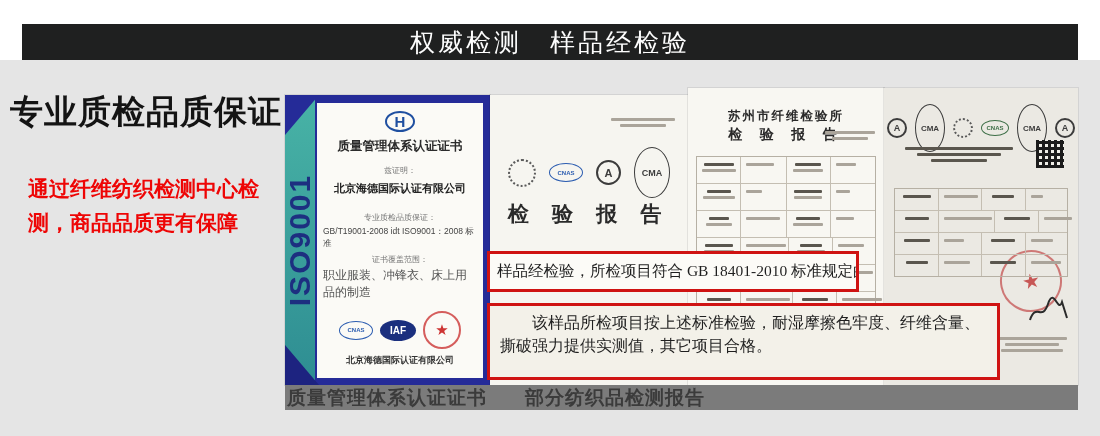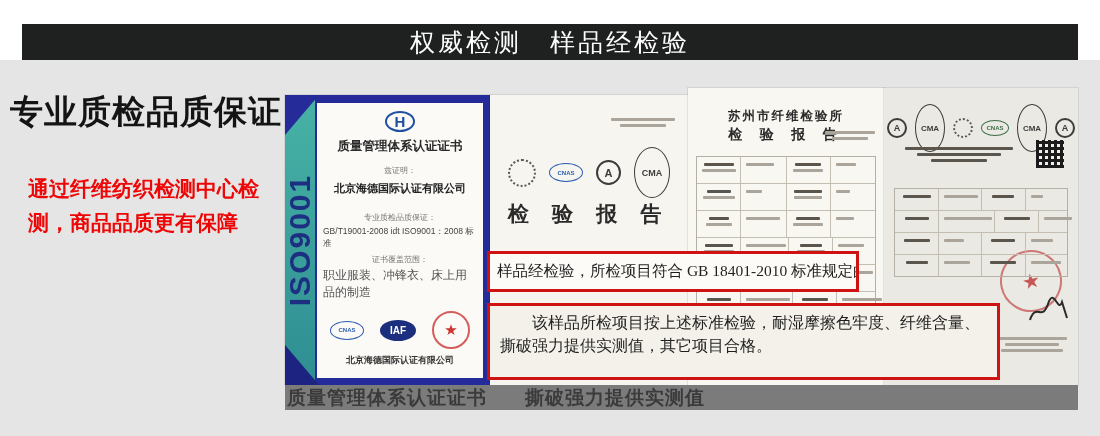--- a/index.html
+++ b/index.html
@@ -32,21 +32,21 @@
     transform:rotate(-90deg);font-size:30px;font-weight:bold;color:#1d2f80;letter-spacing:2px;}
   .iso-paper{position:absolute;left:32px;top:8px;right:7px;bottom:7px;background:#fbfaf6;
     display:flex;flex-direction:column;align-items:center;padding:8px 6px;box-sizing:border-box;}
   .iso-logo{width:26px;height:26px;border:2px solid #1f4fa0;border-radius:50%;color:#1f4fa0;
     font-weight:bold;font-size:15px;display:flex;align-items:center;justify-content:center;}
   .iso-title{font-size:12.5px;font-weight:bold;color:#2b2b2b;margin-top:6px;white-space:nowrap;}
   .tiny{font-size:8px;color:#777;margin-top:4px;}
   .iso-company{font-size:11px;font-weight:bold;color:#222;margin-top:5px;white-space:nowrap;}
   .iso-std{font-size:8.5px;color:#444;margin-top:3px;}
   .iso-scope{font-size:12px;color:#555;margin-top:2px;}
-  .logo-row{display:flex;align-items:center;gap:16px;margin-top:6px;text-align:right;}
+  .logo-row{display:flex;align-items:center;gap:7px;margin-top:6px;text-align:right;}
   .cnas-oval{width:32px;height:17px;border:1.5px solid #2b5cb0;border-radius:50%;
     display:flex;align-items:center;justify-content:center;font-size:6px;color:#2b5cb0;font-weight:bold;}
   .iaf-oval{width:36px;height:21px;background:#1b2f7e;border-radius:50%;
     display:flex;align-items:center;justify-content:center;color:#fff;font-size:10px;font-weight:bold;}
   .seal-red{width:34px;height:34px;border:2px solid rgba(200,40,40,.75);border-radius:50%;
     display:flex;align-items:center;justify-content:center;color:rgba(200,30,30,.9);font-size:15px;}
   .iso-issuer{font-size:9px;font-weight:bold;color:#333;margin-top:5px;white-space:nowrap;}
 
   
   .bar{height:3px;background:#aaa49a;border-radius:1px;margin:3px auto;}
@@ -378,17 +378,17 @@
 
     <div class="callout callout-1">
       <span>样品经检验，所检项目符合 GB 18401-2010 标准规定的 C 类要求。</span>
     </div>
     <div class="callout callout-2">
       <p>该样品所检项目按上述标准检验，耐湿摩擦色牢度、纤维含量、撕破强力提供实测值，其它项目合格。</p>
     </div>
 
     <div class="caption">
       <span>质量管理体系认证证书</span>
-      <span>撕破强力提供实测值</span>
+      <span>部分纺织品检测报告</span>
     </div>
 
   </div>
 </div>
 
 </body></html>

